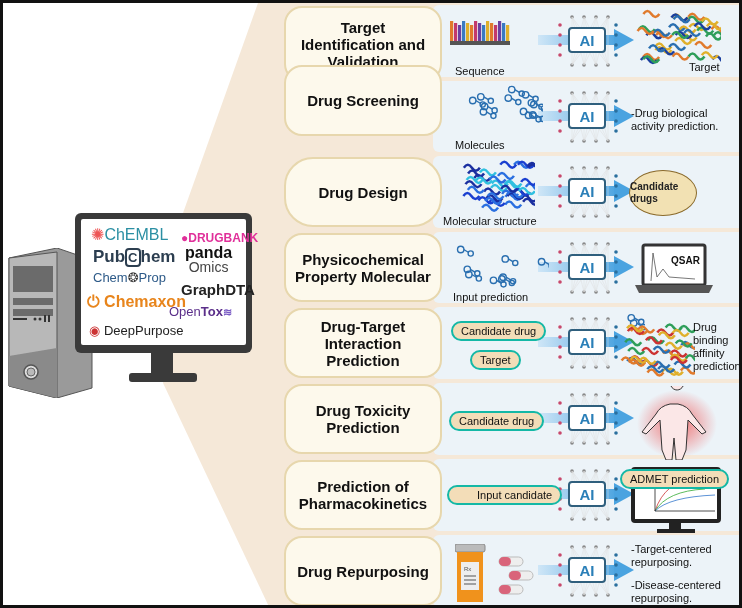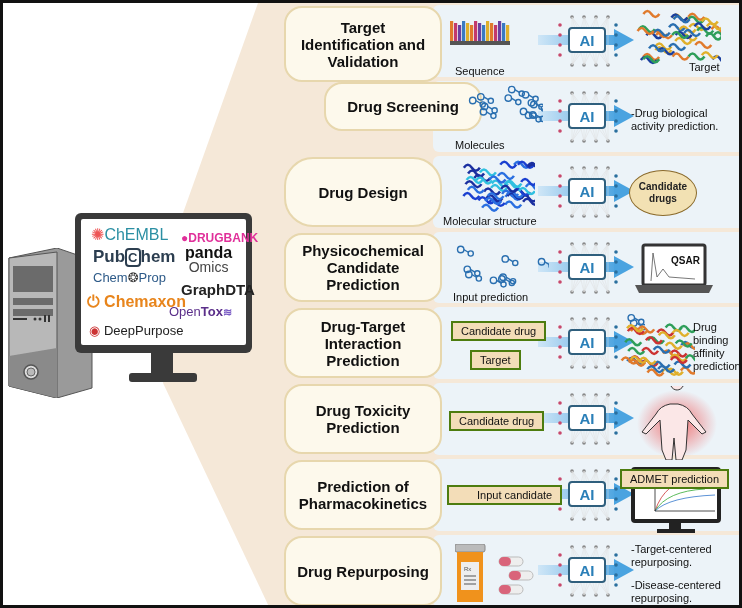--- a/index.html
+++ b/index.html
@@ -4,23 +4,23 @@
 <style>
   html, body { margin:0; padding:0; }
   body { width:742px; height:608px; overflow:hidden; background:#fff; font-family:"Liberation Sans", sans-serif; }
   #frame { position:absolute; left:0; top:0; width:742px; height:608px; box-sizing:border-box; border:3px solid #111; background:#fff; overflow:hidden; }
   #wedge { position:absolute; left:0; top:0; width:742px; height:608px; }
   .row-panel { position:absolute; left:430px; width:312px; background:#ecf3f8; border-radius:6px 0 0 6px; }
   .label-box { position:absolute; left:281px; width:158px; background:#fdf9ec; border:2px solid #e7d7ad; border-radius:18px; box-sizing:border-box; display:flex; align-items:center; justify-content:center; text-align:center; font-weight:bold; font-size:15px; line-height:17px; color:#111; padding:0 6px; }
   .caption { position:absolute; font-size:11px; color:#111; white-space:nowrap; }
   .ai-wrap { position:absolute; width:100px; height:60px; }
   .ai-box { position:absolute; left:30px; top:16px; width:38px; height:26px; border:2px solid #2f5f7d; border-radius:4px; background:#fff; box-sizing:border-box; color:#2a7fb8; font-weight:bold; font-size:15px; display:flex; align-items:center; justify-content:center; }
-  .pill { position:absolute; height:16px; padding:0 8px; border:2px solid #4d7c0f; background:#f3ddb8; border-radius:0; font-size:11px; line-height:16px; color:#111; white-space:nowrap; }
+  .pill { position:absolute; height:16px; padding:0 8px; border:2px solid #14b8a6; background:#f3ddb8; border-radius:10px; font-size:11px; line-height:16px; color:#111; white-space:nowrap; }
   .out-text { position:absolute; font-size:11px; line-height:13px; color:#111; }
-  .ellipse { position:absolute; width:66px; height:44px; border-radius:50%; background:#f2e1b3; border:1px solid #8a6a2b; display:flex; align-items:center; justify-content:center; text-align:center; font-size:10px; font-weight:bold; line-height:12px; color:#222; }
+  .ellipse { position:absolute; width:66px; height:44px; border-radius:50%; background:#f2e1b3; border:1px solid #8a6a2b; display:flex; align-items:center; justify-content:center; text-align:left; font-size:10px; font-weight:bold; line-height:12px; color:#222; }
   .monitor-logo { position:absolute; font-weight:bold; white-space:nowrap; }
 </style>
 </head>
 <body>
 
 <div id="frame">
 
   <svg id="wedge" viewBox="0 0 742 608">
     <polygon points="255,0 742,0 742,608 268,608 160,380 180,210" fill="#f5e8d8"></polygon>
   </svg>
@@ -116,21 +116,21 @@
           <line x1="58" y1="6" x2="58" y2="54" stroke="#ddd" stroke-width="0.5"></line>
           <line x1="58" y1="6" x2="70" y2="54" stroke="#ddd" stroke-width="0.5"></line>
           <line x1="70" y1="6" x2="34" y2="54" stroke="#ddd" stroke-width="0.5"></line>
           <line x1="70" y1="6" x2="46" y2="54" stroke="#ddd" stroke-width="0.5"></line>
           <line x1="70" y1="6" x2="58" y2="54" stroke="#ddd" stroke-width="0.5"></line>
           <line x1="70" y1="6" x2="70" y2="54" stroke="#ddd" stroke-width="0.5"></line>
         </svg>
         <div class="ai-box">AI</div>
       </div>
       <div class="row-panel" style="top:78px;height:71px;"></div>
-      <div class="label-box" style="top:79px;height:49px;margin-left:40px;">Drug Screening</div>
+      <div class="label-box" style="top:62px;height:71px;">Drug Screening</div>
       <div class="ai-wrap" style="left:535px;top:84px;">
         <svg width="100" height="60" style="position: absolute; left: 0px; top: 0px;">
           <defs>
             <linearGradient id="ag1" x1="0" x2="1">
               <stop offset="0" stop-color="#cfe6f7"></stop>
               <stop offset="1" stop-color="#4aa3e0"></stop>
             </linearGradient>
           </defs>
           <rect x="0" y="24" width="80" height="10" fill="url(#ag1)"></rect>
           <polygon points="76,18 96,29 76,40" fill="#4aa3e0"></polygon>
@@ -210,21 +210,21 @@
           <line x1="58" y1="6" x2="58" y2="54" stroke="#ddd" stroke-width="0.5"></line>
           <line x1="58" y1="6" x2="70" y2="54" stroke="#ddd" stroke-width="0.5"></line>
           <line x1="70" y1="6" x2="34" y2="54" stroke="#ddd" stroke-width="0.5"></line>
           <line x1="70" y1="6" x2="46" y2="54" stroke="#ddd" stroke-width="0.5"></line>
           <line x1="70" y1="6" x2="58" y2="54" stroke="#ddd" stroke-width="0.5"></line>
           <line x1="70" y1="6" x2="70" y2="54" stroke="#ddd" stroke-width="0.5"></line>
         </svg>
         <div class="ai-box">AI</div>
       </div>
       <div class="row-panel" style="top:229px;height:71px;"></div>
-      <div class="label-box" style="top:230px;height:69px;">Physicochemical Candidate Prediction</div>
+      <div class="label-box" style="top:230px;height:69px;">Physicochemical Property Molecular</div>
       <div class="ai-wrap" style="left:535px;top:235px;">
         <svg width="100" height="60" style="position: absolute; left: 0px; top: 0px;">
           <defs>
             <linearGradient id="ag3" x1="0" x2="1">
               <stop offset="0" stop-color="#cfe6f7"></stop>
               <stop offset="1" stop-color="#4aa3e0"></stop>
             </linearGradient>
           </defs>
           <rect x="0" y="24" width="80" height="10" fill="url(#ag3)"></rect>
           <polygon points="76,18 96,29 76,40" fill="#4aa3e0"></polygon>

